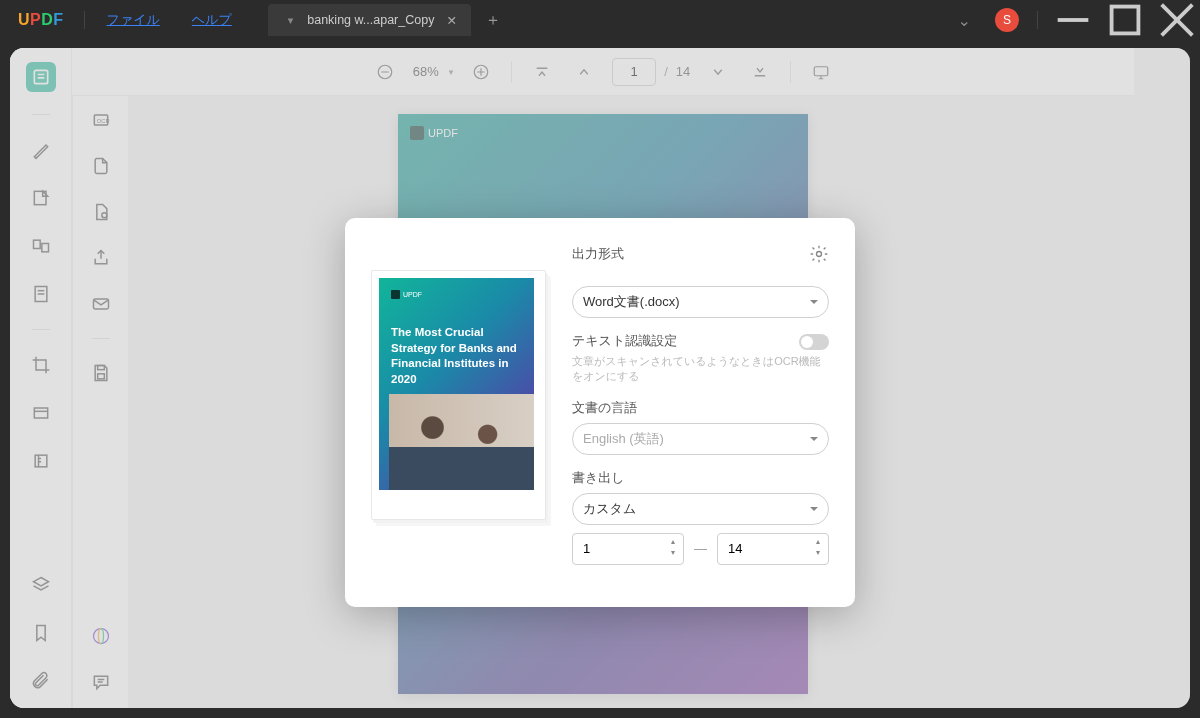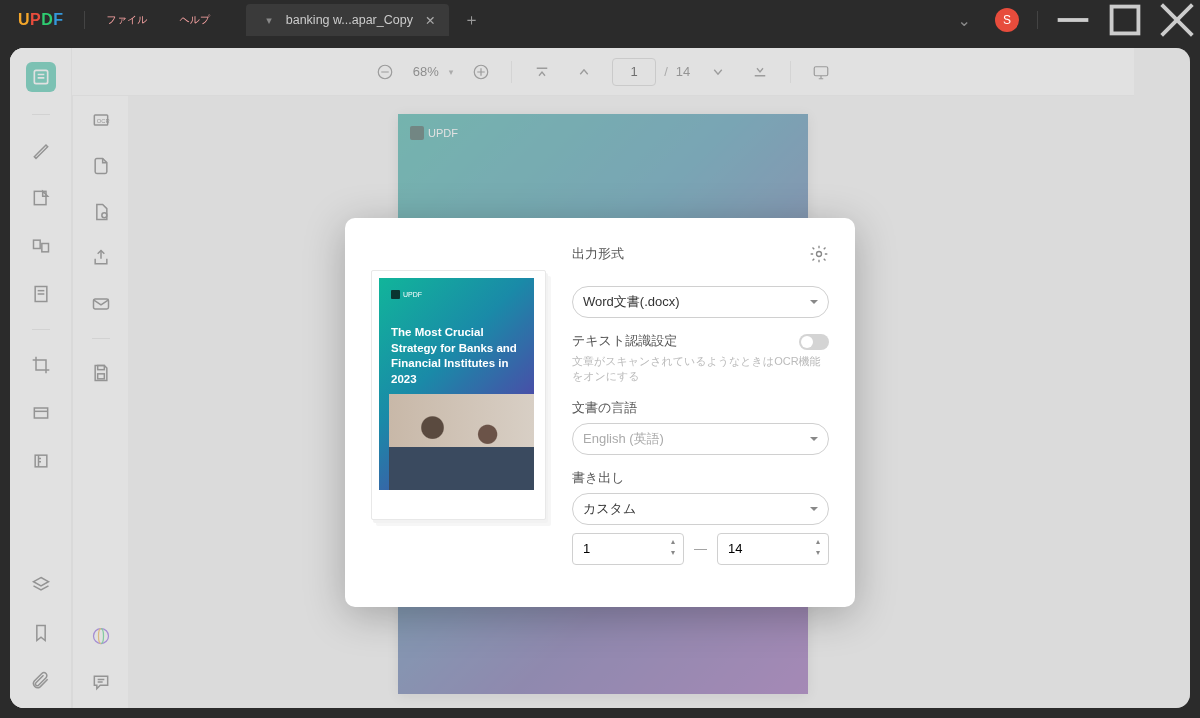--- a/index.html
+++ b/index.html
@@ -6,21 +6,21 @@
   body { width: 1200px; height: 718px; background: #1e1e1e; overflow: hidden; position: relative; }
 
   
   .titlebar { height: 40px; background: #2b2b2b; display: flex; align-items: center; color: #ccc; }
   .logo { font-weight: 700; margin: 0 14px 0 18px; letter-spacing: .5px; display:flex; }
   .logo span:nth-child(1){color:#f4a62a}
   .logo span:nth-child(2){color:#e74c3c}
   .logo span:nth-child(3){color:#2ecc71}
   .logo span:nth-child(4){color:#3498db}
   .vdiv { width:1px; height:18px; background:#444; margin:0 6px; }
-  .menu-item { padding: 0 16px; font-size: 10px; color:#fca5a5; cursor:pointer; }
+  .menu-item { padding: 0 16px; font-size: 13px; color:#3b82f6; cursor:pointer;text-decoration:underline; }
   .tab { display:flex; align-items:center; background:#3a3a3a; height:32px; margin-left:20px; padding:0 10px 0 14px; border-radius:4px 4px 0 0; font-size:12.5px; color:#ccc; gap:8px; }
   .tab-chev { color:#888; padding:0 6px; font-size:11px; }
   .tab-close { color:#aaa; padding:0 4px; cursor:pointer; }
   .tab-add { color:#999; padding:0 14px; font-size:16px; cursor:pointer; }
   .titlebar-right { margin-left:auto; display:flex; align-items:center; gap:6px; }
   .chev-down { color:#888; padding:0 12px; }
   .avatar { width:24px; height:24px; border-radius:50%; background:#e74c3c; color:#fff; font-size:12px; display:flex; align-items:center; justify-content:center; margin:0 6px; }
   .winbtn { width:46px; height:40px; display:flex; align-items:center; justify-content:center; color:#ccc; cursor:pointer; }
 
   
@@ -352,21 +352,21 @@
     <div class="dim"></div>
 
     <div class="modal">
       <div class="preview-wrap">
         <div class="preview-stack"></div>
         <div class="preview">
           <div class="plogo">
               <div class="plogo-sq"></div>
               <span>UPDF</span>
             </div>
-          <h4>The Most Crucial Strategy for Banks and Financial Institutes in 2023</h4>
+          <h4>The Most Crucial Strategy for Banks and Financial Institutes in 2020</h4>
           <div class="psub">No More Paperwork! It's Time to Go Paperless</div>
           <div class="pimg">
               <div class="pimg-people"></div>
             </div>
         </div>
       </div>
       <div class="form">
         <div class="form-header">
           <span class="form-label" style="margin:0">出力形式</span>
           <span class="gear"><svg viewBox="0 0 24 24" fill="none" stroke="currentColor" stroke-width="1.6">

